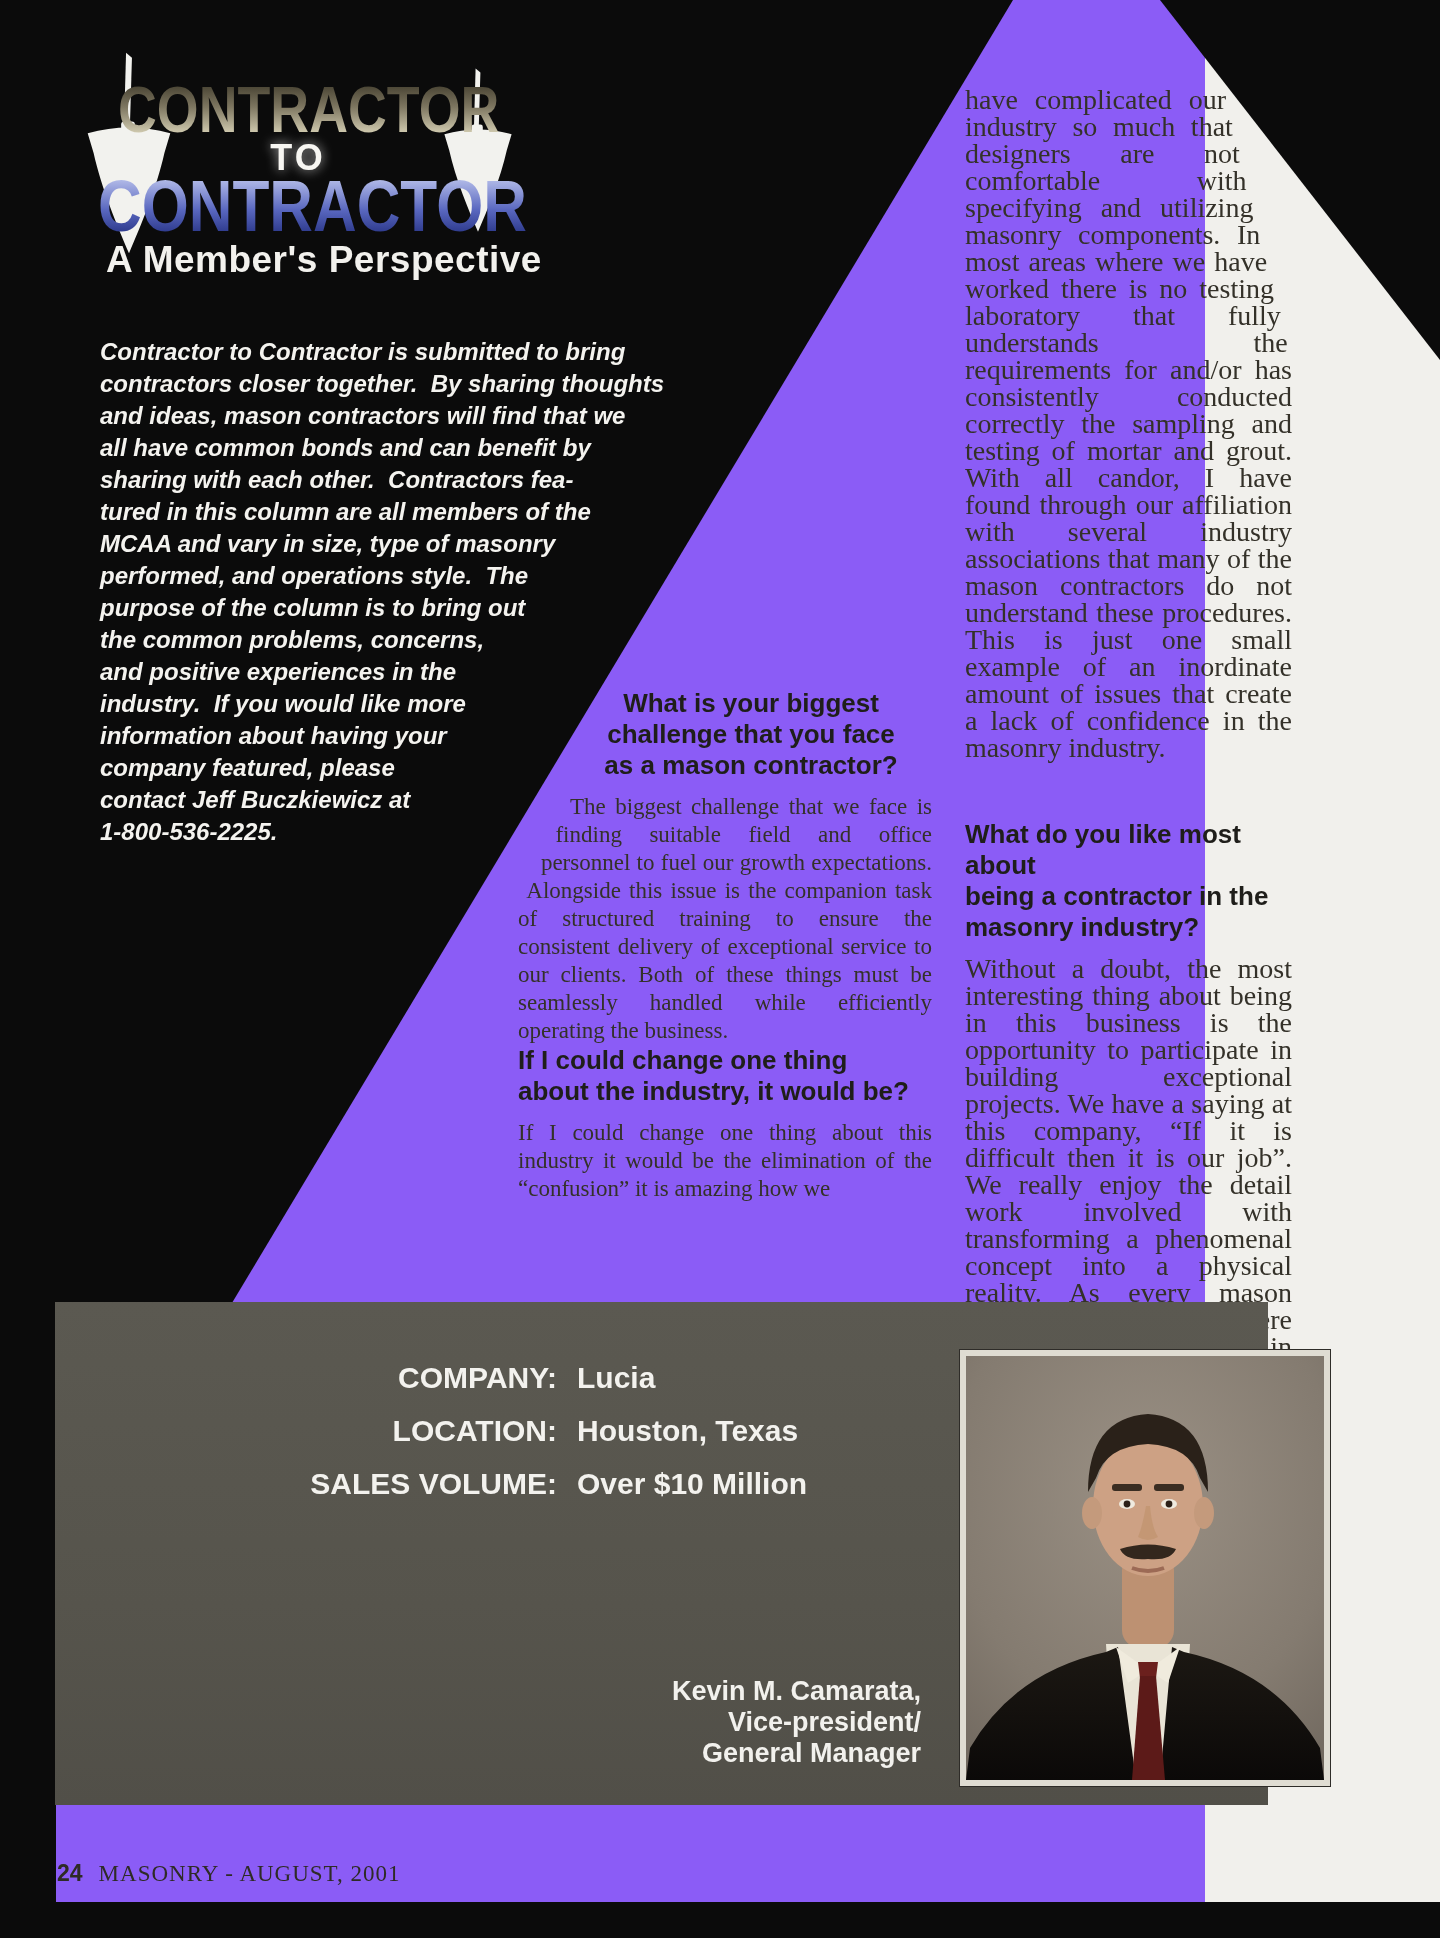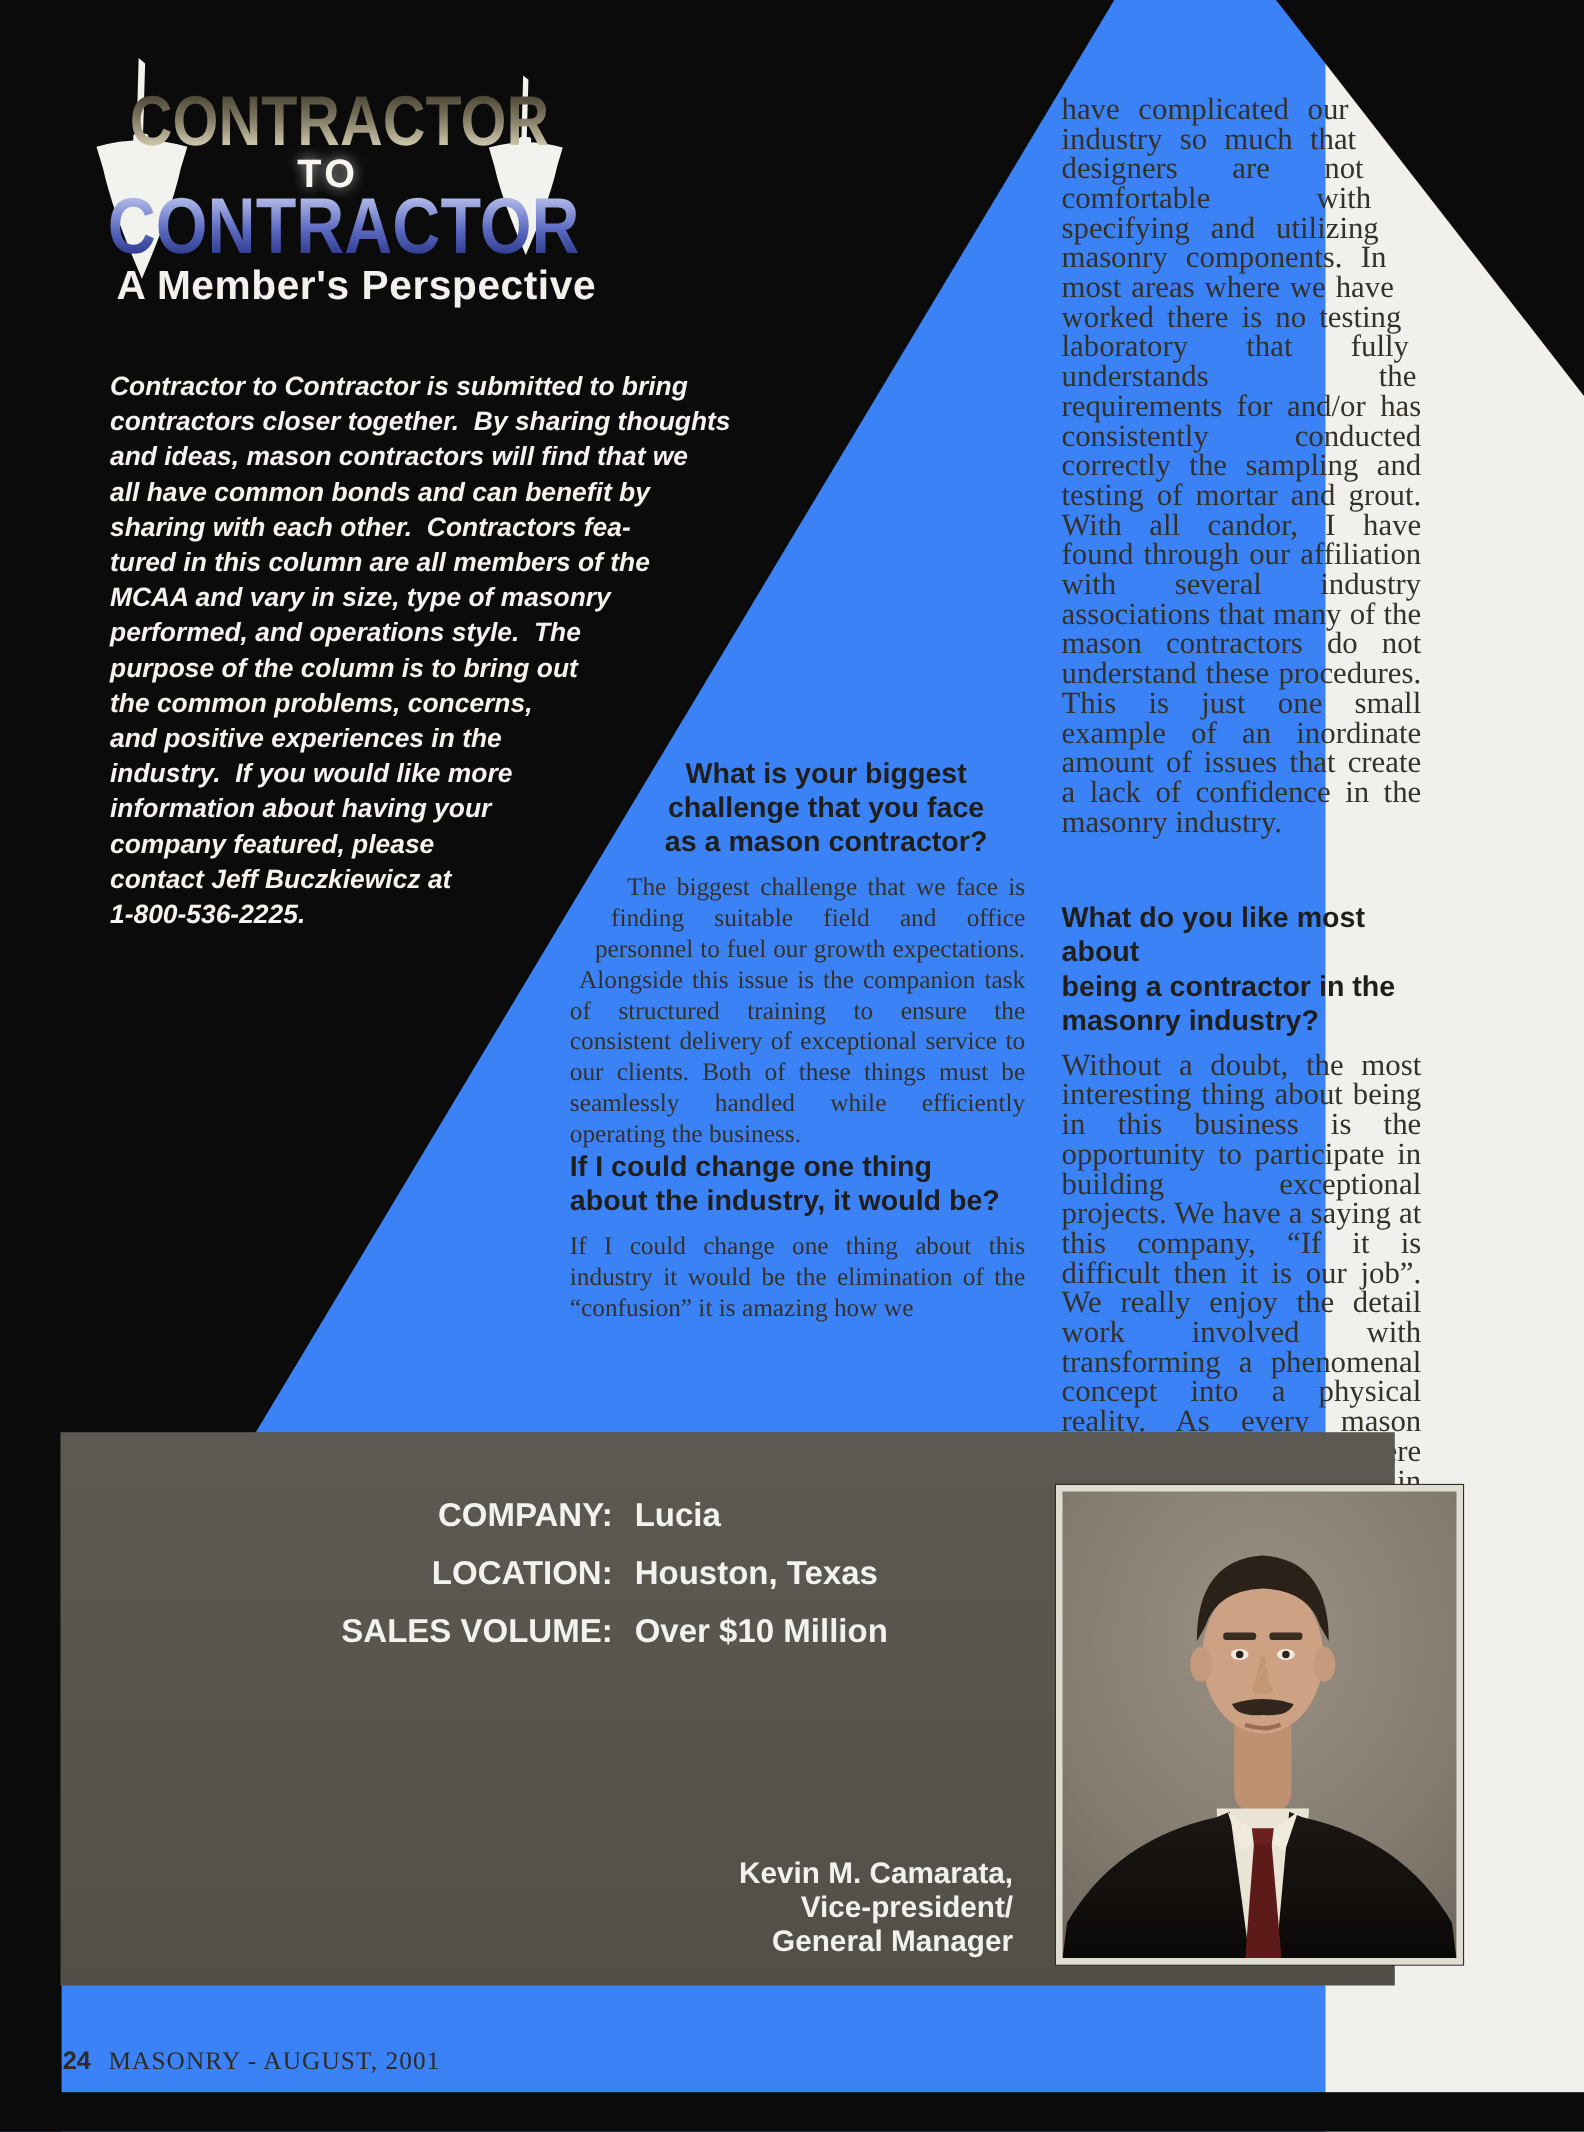--- a/index.html
+++ b/index.html
@@ -1,16 +1,16 @@
 <!DOCTYPE html>
 <html><head>
 <meta charset="utf-8">
 <style>
   html,body{margin:0;padding:0;background:#222;}
-  .page{position:relative;width:1440px;height:1938px;background:#3b82f6;overflow:hidden;
+  .page{position:relative;width:1440px;height:1938px;background:#8b5cf6;overflow:hidden;
         font-family:"Liberation Sans",sans-serif;}
   .paper-edge{position:absolute;left:1205px;top:0;width:235px;height:1938px;background:#f1f0ec;}
   .black-diag{position:absolute;left:0;top:0;width:1013px;height:1690px;background:#0b0b0b;
         clip-path:polygon(0 0,100% 0,0 100%);}
   .black-corner{position:absolute;left:1160px;top:0;width:280px;height:360px;background:#0b0b0b;
         clip-path:polygon(0 0,100% 0,100% 100%);}
   .black-left-strip{position:absolute;left:0;top:1598px;width:56px;height:340px;background:#0b0b0b;}
   .black-bottom-bar{position:absolute;left:0;top:1902px;width:1440px;height:36px;background:#0b0b0b;}
 
   
@@ -53,21 +53,21 @@
   
   .info-box{position:absolute;left:55px;top:1302px;width:1213px;height:503px;
         background:linear-gradient(180deg,#5b5951 0%,#56544c 60%,#514f48 100%);}
   .info-rows{position:absolute;left:0;top:56px;width:100%;}
   .info-row{display:flex;margin-bottom:13px;font:bold 30px/40px "Liberation Sans",sans-serif;color:#f3f2ee;}
   .info-label{width:502px;text-align:right;}
   .info-value{margin-left:20px;}
   .photo-frame{position:absolute;left:905px;top:48px;width:358px;height:424px;background:#847b70;
         border:6px solid #dfdcd2;box-shadow:0 0 0 1px #2e2c28, inset 0 0 0 2px rgba(40,38,34,.55);}
   .photo-frame svg{display:block;width:358px;height:424px;}
-  .photo-caption{position:absolute;left:0;top:386px;width:866px;text-align:right;
+  .photo-caption{position:absolute;left:0;top:374px;width:866px;text-align:right;
         font:bold 27px/31px "Liberation Sans",sans-serif;color:#f2f1ed;white-space:pre-line;}
 
   
   .footer{position:absolute;left:57px;top:1862px;color:#2e2b26;}
   .footer .pg{font:bold 23px/1 "Liberation Sans",sans-serif;}
   .footer .mag{font:23px/1 "Liberation Serif",serif;margin-left:16px;letter-spacing:1px;text-align:right;}
 </style>
 </head>
 <body>
 

